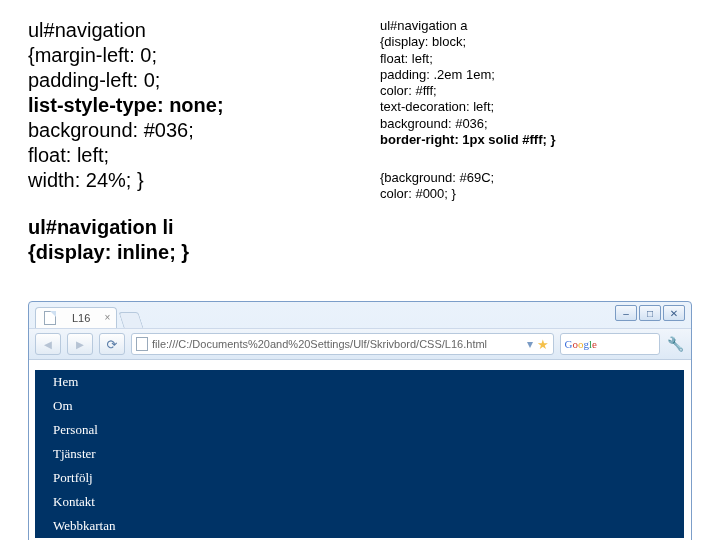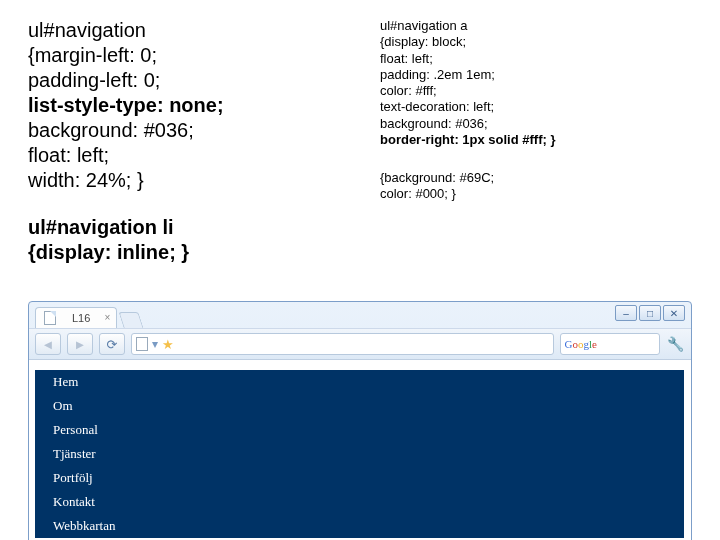--- a/index.html
+++ b/index.html
@@ -234,20 +234,21 @@
       <div class="win-btn">✕</div>
     </div>
   </div>
 
   <div class="toolbar">
     <div class="nav-btn disabled">◄</div>
     <div class="nav-btn disabled">►</div>
     <div class="nav-btn">⟳</div>
     <div class="addr">
       <span class="page-ico2"></span>
+      <span class="addr-text">file:///C:/Documents%20and%20Settings/Ulf/Skrivbord/CSS/L16.html</span>
       <span style="color:#7a9bc4">▾</span>
       <span class="star">★</span>
     </div>
     <div class="goog">
       <span class="goog-logo"><span class="g1">G</span><span class="r">o</span><span class="y">o</span><span class="g2">g</span><span class="gr">l</span><span class="r2">e</span></span>
     </div>
     <span class="wrench">🔧</span>
   </div>
 
   <div class="page">

